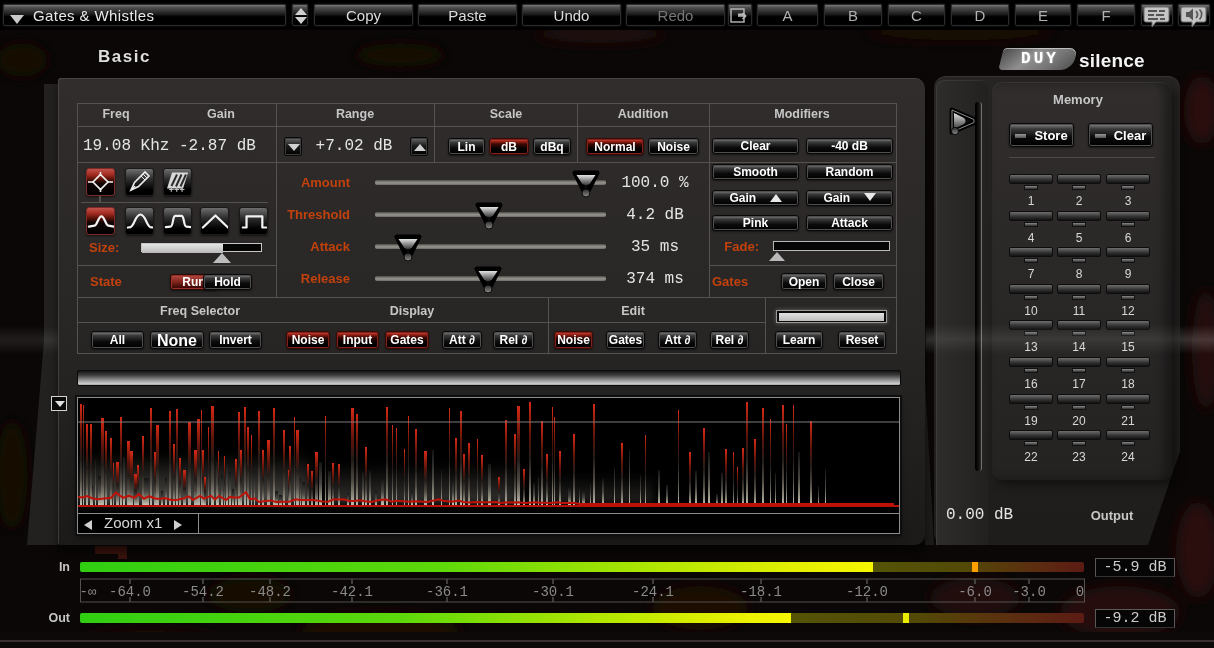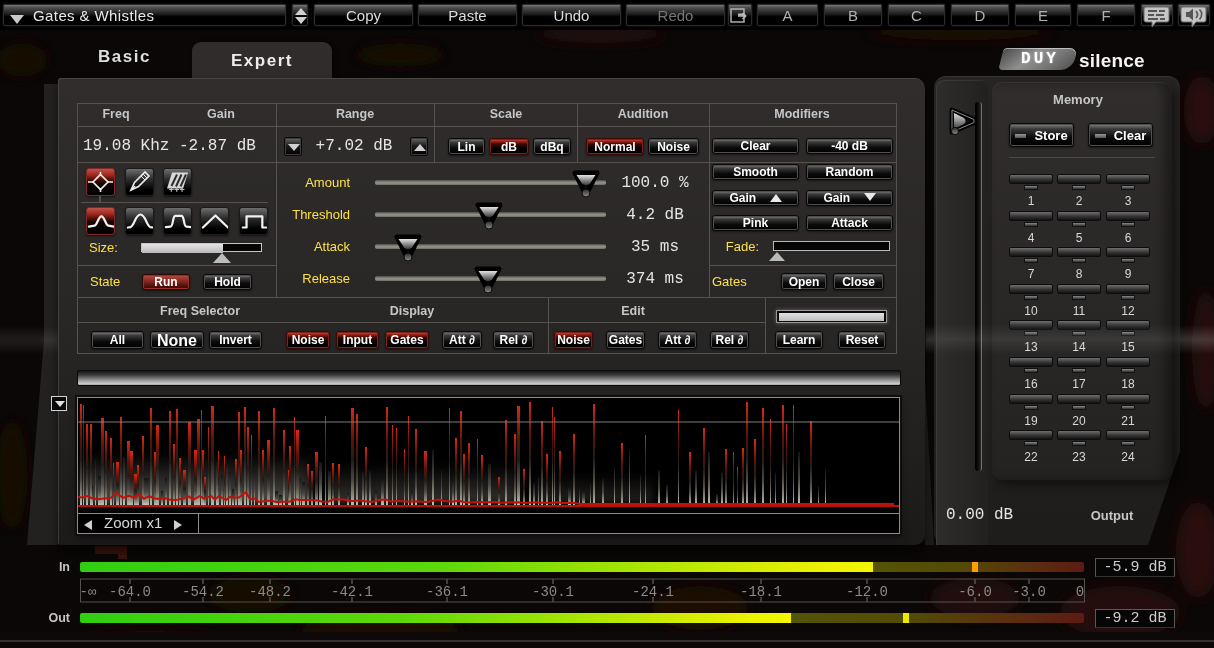--- a/index.html
+++ b/index.html
@@ -1,26 +1,26 @@
 <!DOCTYPE html>
 <html><head><meta charset="utf-8">
 <style>
 * { margin:0; padding:0; box-sizing:border-box; }
 html,body { width:1214px; height:648px; overflow:hidden; background:#0b0807; }
 body, div, span { font-family:"Liberation Sans",sans-serif; -webkit-font-smoothing:antialiased; }
 #root { position:relative; width:1214px; height:648px; opacity:0.999; }
 #root > div { position:absolute; }
 .tb { background:linear-gradient(180deg,#8a8a8a,#4e4e4e 16%,#191919 48%,#000 58%,#000 92%,#1c1c1c); border:1px solid #0a0a0a; border-radius:3px; box-shadow:inset 0 0 0 1px #2b2b2b; }
 .hdr { color:#c6c6c6; font-weight:700; font-size:12.5px; }
-.lbl { color:#fde047; font-weight:400; font-size:13px; }
+.lbl { color:#c2410c; font-weight:700; font-size:13px; }
 .mono { font-family:"Liberation Mono",monospace; }
 .mono16 { font-family:"Liberation Mono",monospace; font-size:16px; color:#e4e4e4; }
 .btn { background:linear-gradient(180deg,#858585,#3a3a3a 22%,#0b0b0b 60%,#000); border:1px solid #090909; border-radius:3px; box-shadow:inset 0 0 0 1px #4f4f4f, 0 1px 2px rgba(0,0,0,0.5); color:#fff; font-weight:700; text-align:center; }
 .btn.red { background:linear-gradient(180deg,#d5564c,#a42419 14%,#3c0905 34%,#060000 62%,#000); box-shadow:inset 0 0 0 1px #7e231c, 0 1px 2px rgba(0,0,0,0.5); border-color:#3a0a06; }
-.btn.runred { background:linear-gradient(180deg,#b44d46,#8c2a22 40%,#470d08 85%,#330804); box-shadow:inset 0 0 0 1px #983229, 0 1px 2px rgba(0,0,0,0.5); border-color:#2a0a06; }
+.btn.runred { background:linear-gradient(180deg,#b44d46,#8c2a22 40%,#470d08 85%,#330804); box-shadow:inset 0 0 0 1px #983229, 0 1px 2px rgba(0,0,0,0.5); border-color:#2a0a06;margin-left:28px; }
 </style></head>
 <body>
 <div id="root">
 <svg width="1214" height="648" viewBox="0 0 1214 648" style="position:absolute;left:0;top:0">
 <defs>
         <filter id="bl" x="-60%" y="-60%" width="220%" height="220%">
           <feGaussianBlur stdDeviation="7"></feGaussianBlur>
         </filter>
 <linearGradient id="sheen" x1="0" y1="0" x2="0" y2="1">
 <stop offset="0" stop-color="#ffffff" stop-opacity="0"></stop>
@@ -80,21 +80,20 @@
         <rect x="13" y="9" width="8" height="2" fill="#555"></rect>
         <rect x="5" y="13" width="10" height="2" fill="#555"></rect>
         <rect x="17" y="13" width="5" height="2" fill="#555"></rect>
       </svg></div>
 <div class="tb" style="left:1177px;top:3px;width:34px;height:24px;text-align:center;"><svg width="28" height="23" viewBox="0 0 28 23" style="margin-top:1px">
         <path d="M3,2 h21 q2,0 2,2 v11 q0,2 -2,2 h-8 l-4,5 v-5 h-9 q-2,0 -2,-2 v-11 q0,-2 2,-2 z" fill="#c4c4c4" stroke="#6d6d6d"></path>
         <path d="M6,7 h3 l4,-3.5 v12 l-4,-3.5 h-3 z" fill="#555"></path>
         <path d="M16,6 q3,3.5 0,7 M19.5,4.5 q4.5,4.5 0,10" stroke="#555" stroke-width="1.6" fill="none"></path>
       </svg></div>
 <div style="left:98px;top:47px;width:56px;height:22px;color:#dedede;font-size:17px;font-weight:700;letter-spacing:1.5px;">Basic</div>
-<div style="left:192px;top:42px;width:140px;height:37px;background:#2f2c2b;border-radius:9px 9px 0 0;box-shadow:3px 0 4px rgba(0,0,0,0.45);text-align:center;line-height:38px;color:#ececec;font-size:17px;font-weight:700;letter-spacing:1.5px;">Expert</div>
 <div style="left:58px;top:78px;width:867px;height:467px;border-radius:3px 10px 10px 3px;background:linear-gradient(180deg,#302d2c,#282625 55%,#201e1d 85%,#1c1a19);box-shadow:inset 1px 1px 0 rgba(120,115,110,0.35), 0 6px 10px rgba(0,0,0,0.55);"></div>
 <div style="left:77px;top:103px;width:820px;height:1px;background:#56534f;"></div>
 <div style="left:77px;top:126px;width:820px;height:1px;background:#56534f;"></div>
 <div style="left:77px;top:162px;width:820px;height:1px;background:#56534f;"></div>
 <div style="left:77px;top:265px;width:200px;height:1px;background:#56534f;"></div>
 <div style="left:709px;top:265px;width:188px;height:1px;background:#56534f;"></div>
 <div style="left:77px;top:297px;width:820px;height:1px;background:#56534f;"></div>
 <div style="left:77px;top:322px;width:689px;height:1px;background:#56534f;"></div>
 <div style="left:77px;top:353px;width:820px;height:1px;background:#56534f;"></div>
 <div style="left:77px;top:103px;width:1px;height:251px;background:#56534f;"></div>

